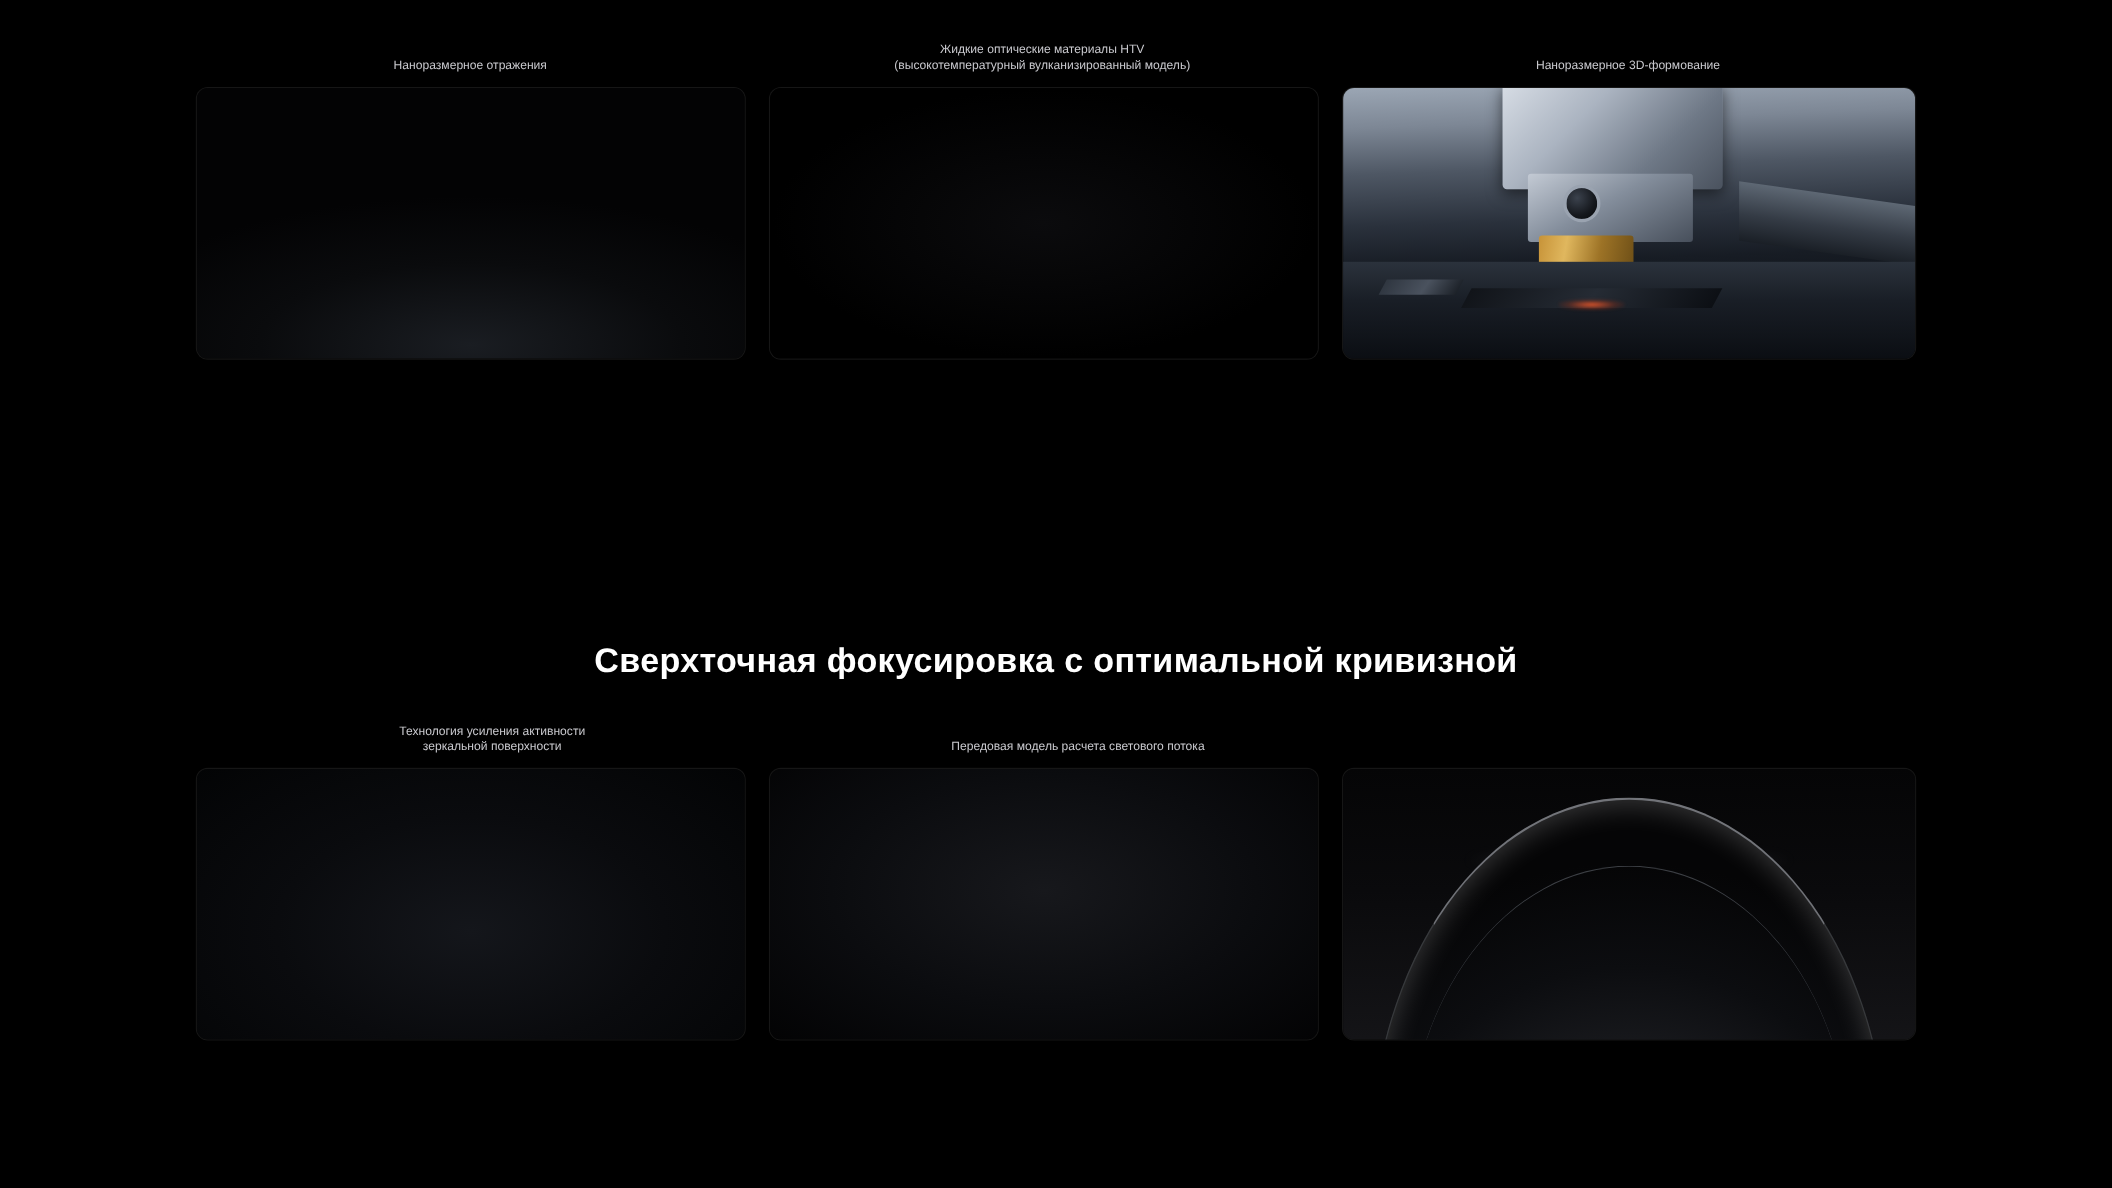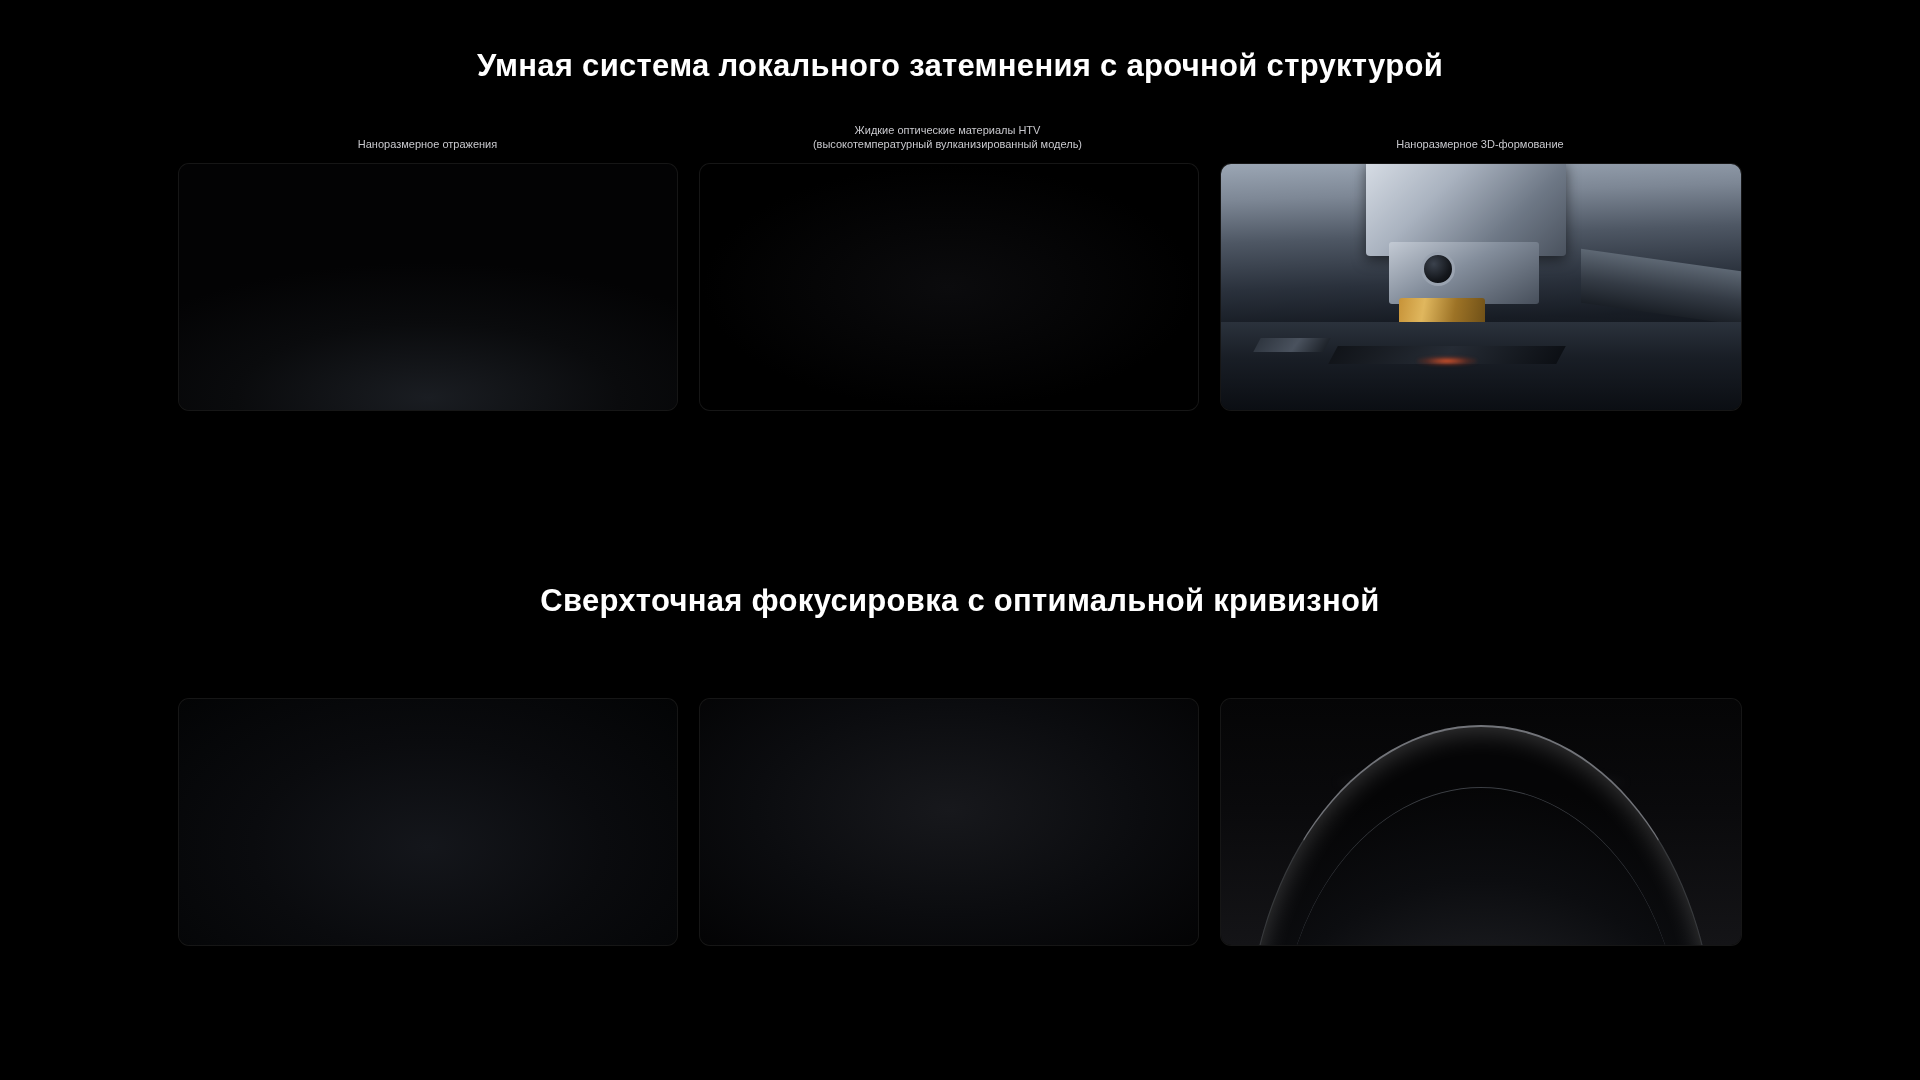--- a/index.html
+++ b/index.html
@@ -179,21 +179,20 @@
   }
   svg { display:block; }
 </style>
 </head>
 <body>
 
 <div class="page">
 
   <div class="section section-1">
 
-    <h1 class="section-title s1-title">Умная система локального затемнения с арочной структурой</h1>
 
     <div class="caption-row s1-captions">
       <div class="caption-cell cap-1">
         <span>Наноразмерное отражения</span>
       </div>
       <div class="caption-cell cap-2">
         <div>
           <div>Жидкие оптические материалы HTV</div>
           <div>(высокотемпературный вулканизированный модель)</div>
         </div>
@@ -307,20 +306,29 @@
       </div>
 
     </div>
   </div>
 
   <div class="section section-2">
 
     <h1 class="section-title s2-title">Сверхточная фокусировка с оптимальной кривизной</h1>
 
     <div class="caption-row s2-captions">
+      <div class="caption-cell cap-2">
+        <div>
+          <div>Технология усиления активности</div>
+          <div>зеркальной поверхности</div>
+        </div>
+      </div>
+      <div class="caption-cell cap-3">
+        <span>Передовая модель расчета светового потока</span>
+      </div>
     </div>
 
     <div class="panel-row">
 
       <div class="panel p-a panel-2">
         <div class="lat-bg"></div>
         <svg width="500" height="248" viewBox="0 0 500 248">
           <defs>
             <radialGradient id="nBlue" cx="35%" cy="30%" r="70%">
               <stop offset="0%" stop-color="#9ecbff"></stop>

